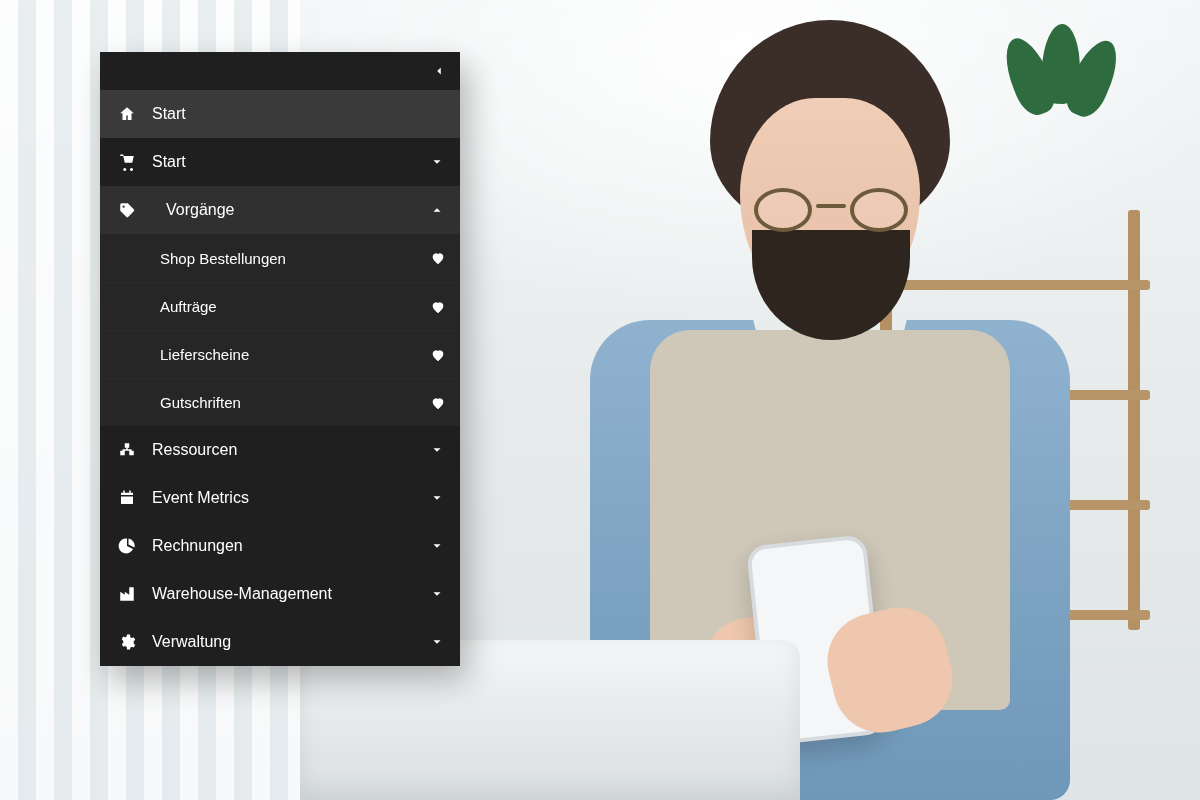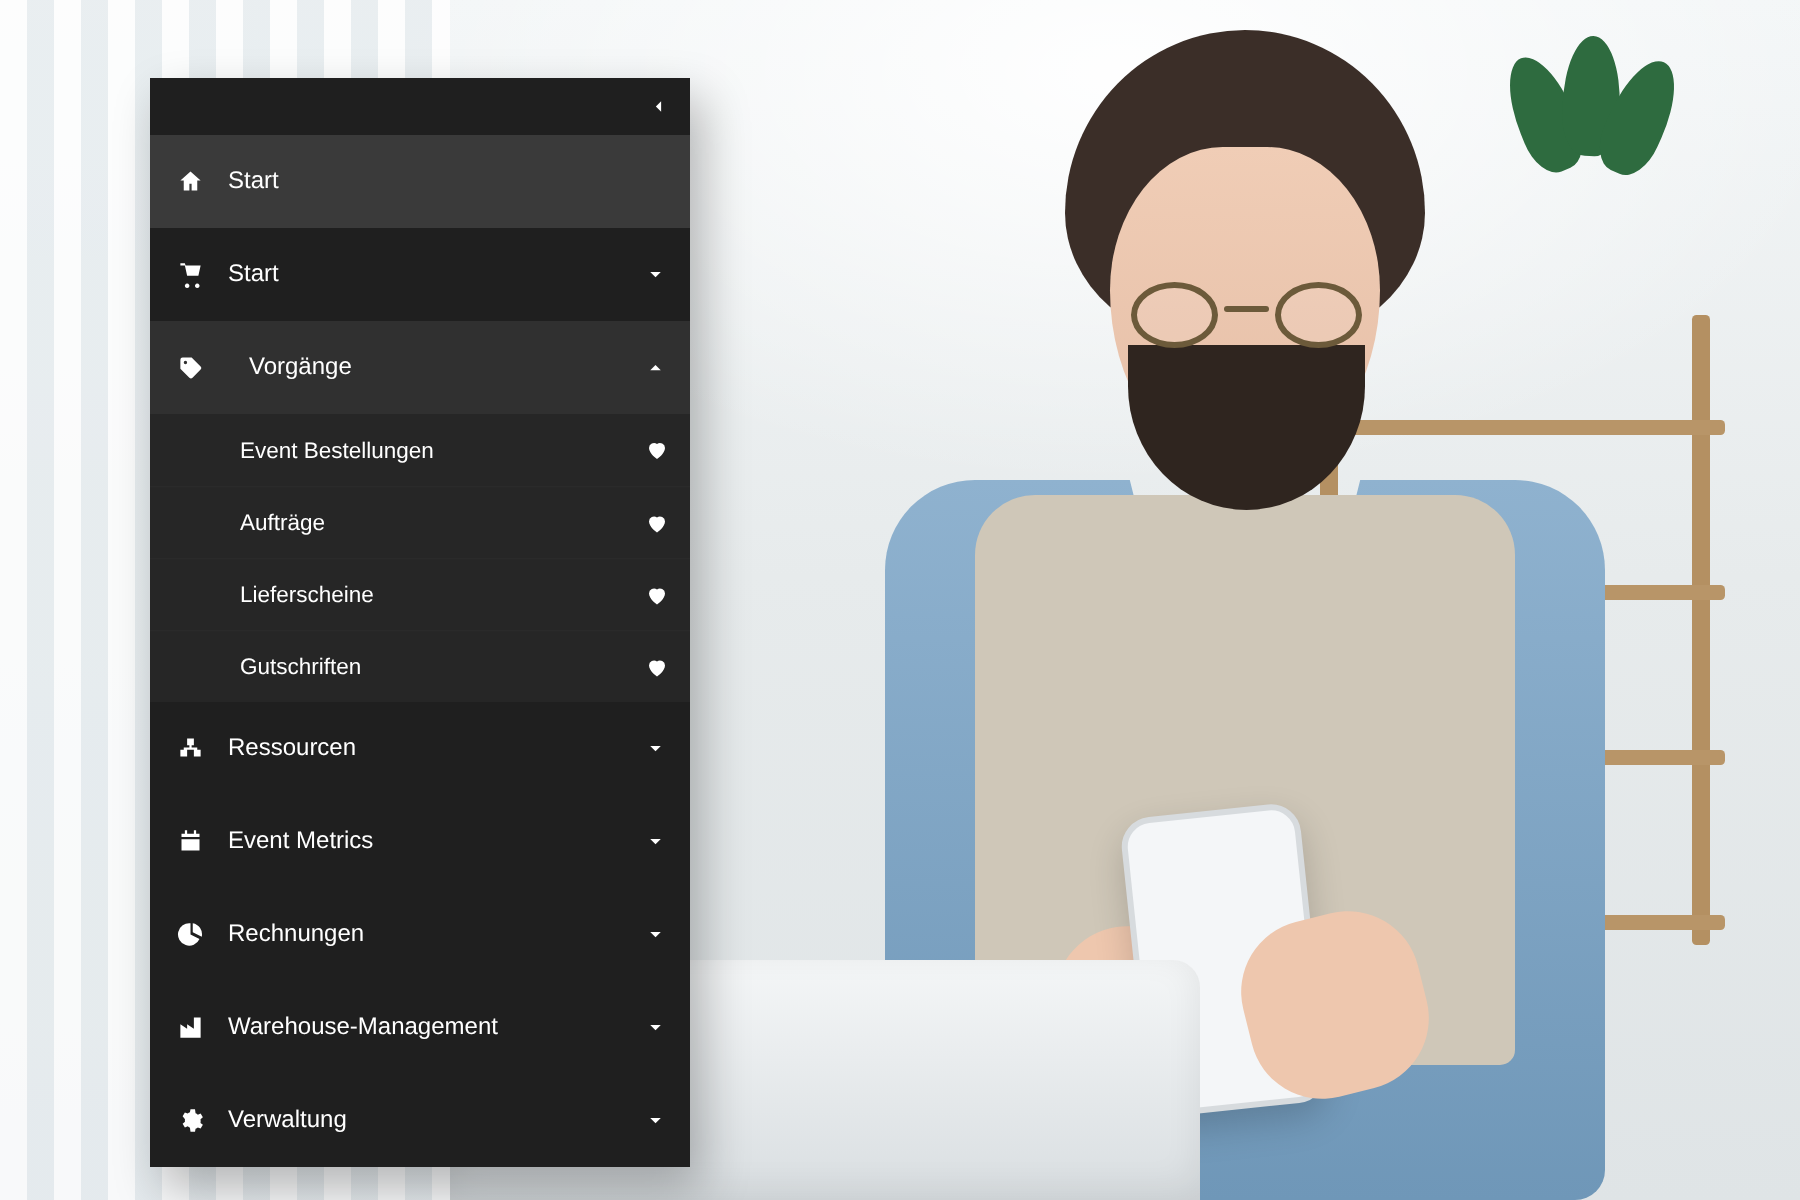--- a/index.html
+++ b/index.html
@@ -110,21 +110,21 @@
     font-size: 16px;
   }
   .sidebar .collapse-row {
     height: 38px;
     display:flex; align-items:center; justify-content:flex-end;
     padding: 0 14px;
     background:#1f1f1f;
   }
   .sidebar .item {
     display:flex; align-items:center;
-    height: 62px;
+    height: 48px;
     padding: 0 14px 0 16px;
     gap: 14px;
     background:#1f1f1f;
     cursor: pointer;
   }
   .sidebar .item .icon-slot { width: 22px; display:flex; justify-content:center; }
   .sidebar .item .label { flex: 1 1 auto; line-height: 1; }
   .sidebar .item .chev { width: 18px; display:flex; justify-content:center; }
   .sidebar .item.active-top { background:#3a3a3a; }
   .sidebar .item.expanded { background:#303030;gap:28px; }
@@ -264,21 +264,21 @@
       </span>
     <span class="label">Vorgänge</span>
     <span class="chev">
         <svg class="ico ch">
           <use href="#icon-chevron-up"></use>
         </svg>
       </span>
   </div>
   <div class="subgroup">
     <div class="subitem">
-      <span class="label">Event Bestellungen</span>
+      <span class="label">Shop Bestellungen</span>
       <span>
           <svg class="ico heart">
             <use href="#icon-heart"></use>
           </svg>
         </span>
     </div>
     <div class="subitem">
       <span class="label">Aufträge</span>
       <span>
           <svg class="ico heart">

